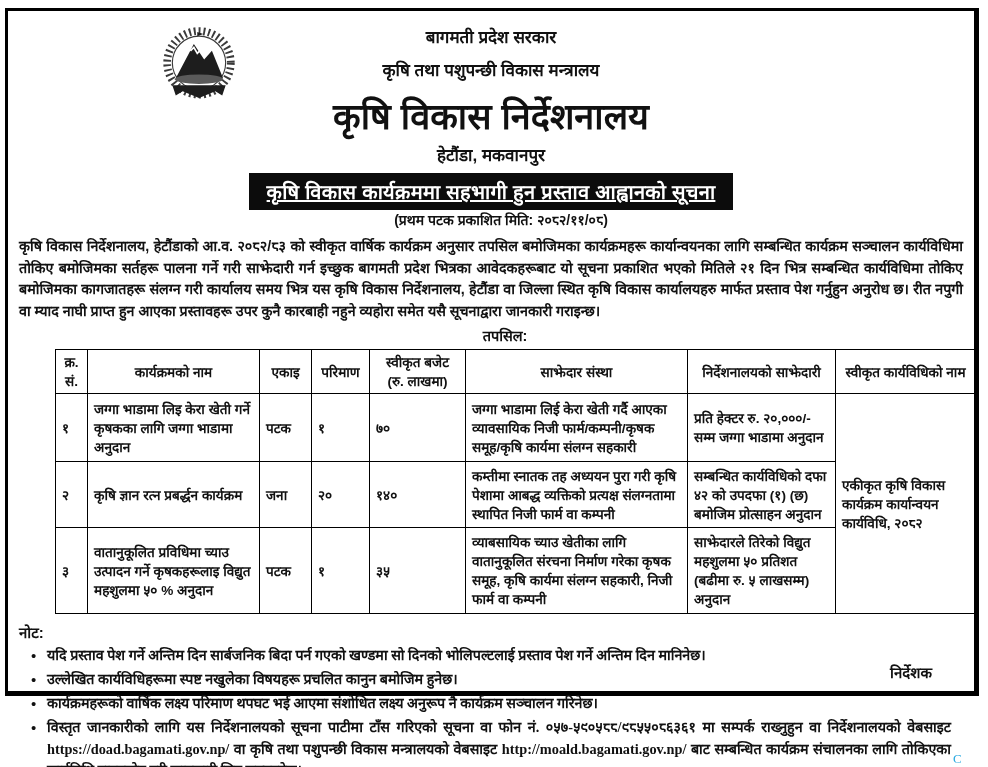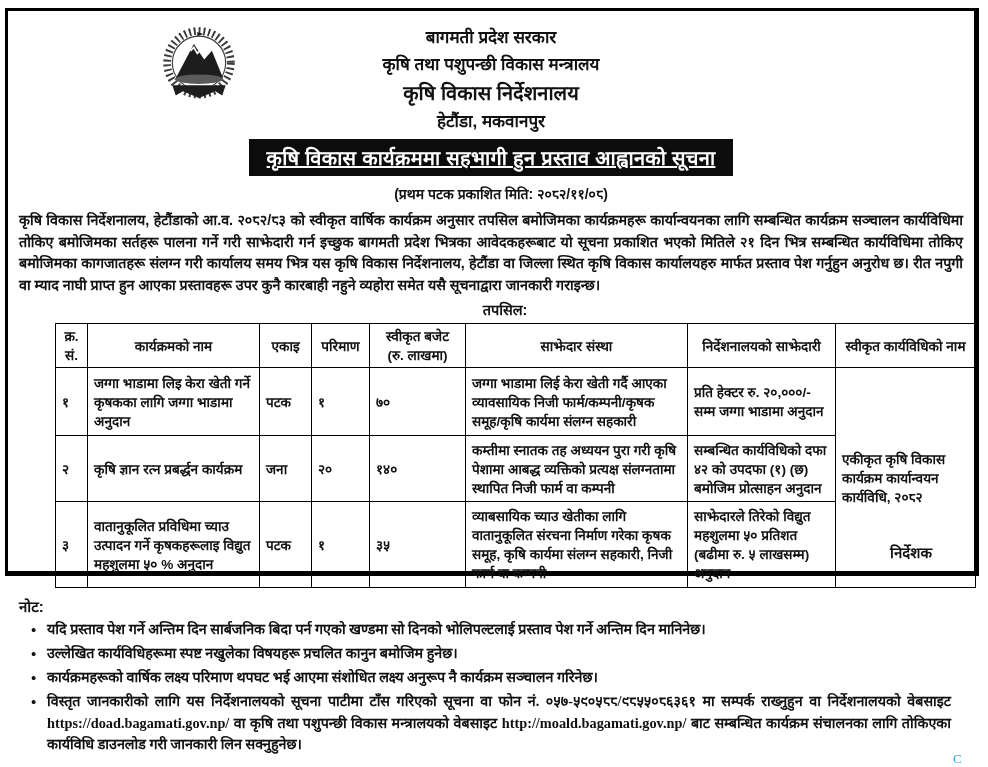--- a/index.html
+++ b/index.html
@@ -2,36 +2,36 @@
 <html lang="ne"><head>
 <meta charset="utf-8">
 <style>
   html,body{margin:0;padding:0;}
   body{
     width:988px;height:767px;position:relative;background:#ffffff;
     font-family:"Liberation Sans","DejaVu Sans",sans-serif;color:#111;
     overflow:hidden;
   }
   .sheet{
-    position:absolute;left:5px;top:8px;width:974px;height:568px;
+    position:absolute;left:5px;top:8px;width:974px;height:688px;
     border:3px solid #000;border-right-width:5px;border-bottom-width:5px;
     box-sizing:border-box;background:#fff;
   }
   .hdr{position:relative;padding-top:12px;text-align:center;}
   .emblem{position:absolute;left:148px;top:14px;width:86px;height:86px;}
   .hdr-gov{font-size:17px;font-weight:600;margin:2px 0;}
-  .hdr-min{font-size:17px;font-weight:600;margin:4px 0;}
-  .hdr-dir{font-size:20px;font-weight:800;margin:1px 0 3px;}
+  .hdr-min{font-size:17px;font-weight:600;margin:10px 0;}
+  .hdr-dir{font-size:36px;font-weight:800;margin:1px 0 3px;}
   .hdr-loc{font-size:17px;font-weight:600;margin:0;}
   .banner-wrap{text-align:center;margin-top:7px;}
   .banner{
     display:inline-block;background:#0c0c0c;color:#fff;
     font-size:20px;font-weight:800;padding:5px 18px;letter-spacing:.3px;text-decoration:underline;
   }
-  .date-line{text-align:center;font-size:14px;font-weight:600;margin-top:8px;padding-left:20px;}
+  .date-line{text-align:center;font-size:14px;font-weight:600;margin-top:0;padding-left:20px;}
   .intro{
     margin:7px 11px 2px;font-size:14.3px;line-height:1.52;
     text-align:justify;font-weight:600;
   }
   .tapasil{text-align:center;font-weight:700;font-size:14.5px;margin:2px 0 4px;padding-left:28px;}
   table.main{
     border-collapse:collapse;margin-left:47px;width:920px;table-layout:fixed;
   }
   table.main th,table.main td{
     border:1.5px solid #000;padding:2px 6px;font-size:13.6px;

